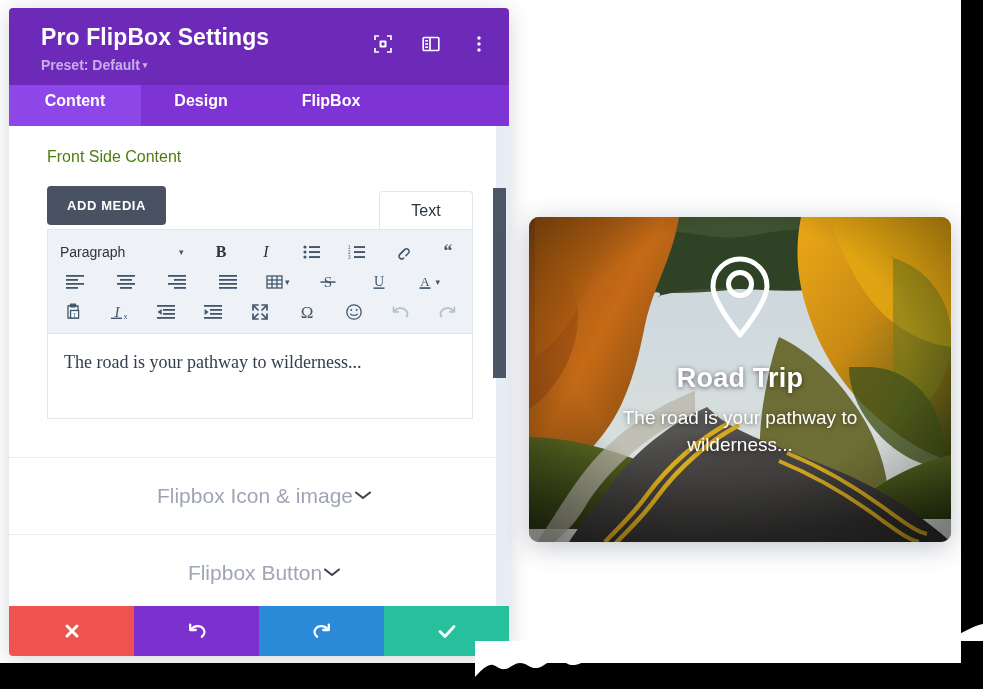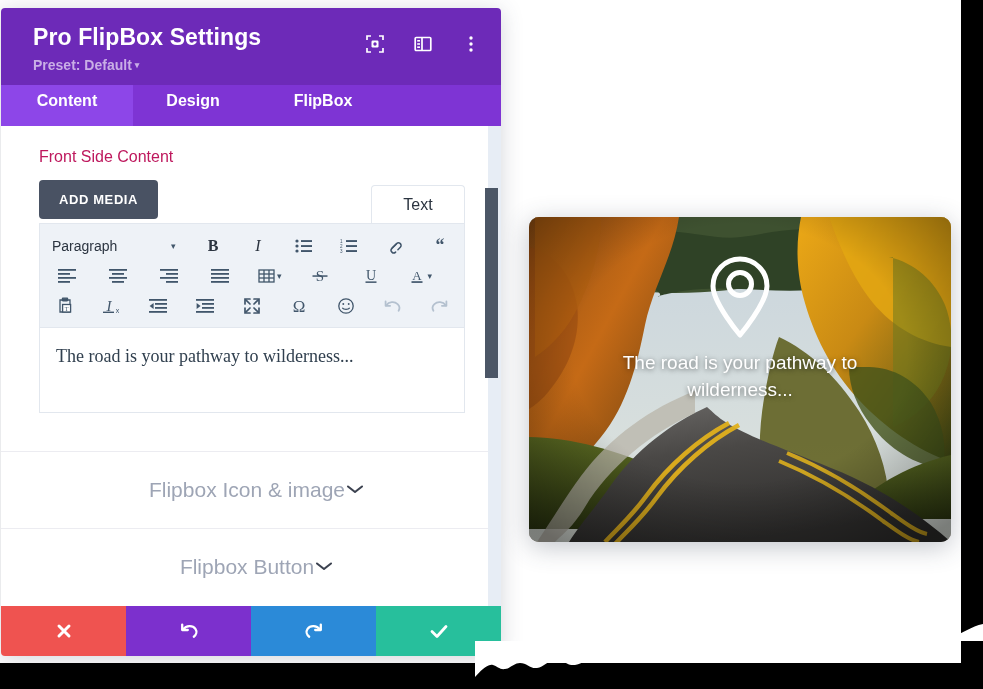--- a/index.html
+++ b/index.html
@@ -9,21 +9,21 @@
   }
   .stage{position:absolute;inset:0;background:#ffffff;}
 
   
   .band-right{position:absolute;top:0;right:0;width:22px;height:689px;background:#000;z-index:60;}
   .band-bottom{position:absolute;left:0;bottom:0;width:983px;height:26px;background:#000;z-index:59;}
   .torn{position:absolute;z-index:61;pointer-events:none;}
 
   
   .panel{
-    position:absolute;left:1px;top:8px;width:500px;height:648px;
+    position:absolute;left:9px;top:8px;width:500px;height:648px;
     background:#fff;border-radius:4px;overflow:hidden;
     box-shadow:0 3px 22px rgba(60,70,90,.22);
     display:flex;flex-direction:column;z-index:10;
   }
   .panel-header{
     background:#6d2ab8;padding:16px 22px 12px 32px;position:relative;flex:none;
   }
   .panel-title{
     color:#fff;font-size:23px;font-weight:bold;letter-spacing:.1px;line-height:1.15;
   }
@@ -41,21 +41,21 @@
   }
   .tab.t1{width:132px;background:#8d46e8;}
   .tab.t2{width:120px;}
   .tab.t3{width:140px;}
 
   .panel-body{flex:1;position:relative;overflow:hidden;background:#fff;}
 
   .content-scroll{position:absolute;left:0;top:0;right:0;bottom:0;}
 
   .section-pad{padding:22px 36px 0 38px;}
-  .field-label{font-size:16px;color:#be185d;margin-bottom:14px;}
+  .field-label{font-size:16px;color:#4d7c0f;margin-bottom:20px;}
 
   .add-media{
     display:inline-block;background:#495263;color:#fff;border:0;border-radius:4px;
     padding:12px 20px;font-size:13px;font-weight:bold;letter-spacing:.6px;cursor:pointer;
     font-family:"Liberation Sans",sans-serif;
   }
 
   .editor-wrap{position:relative;margin-top:-34px;}
   .ed-tabs{display:flex;justify-content:flex-end;gap:2px;padding-right:36px;}
   .ed-tab{
@@ -505,20 +505,21 @@
       </svg>
     </div>
 
     <div class="pv-overlay">
       <span class="pin">
         <svg width="70" height="84" viewBox="0 0 70 84" fill="none" stroke="#fff" stroke-width="5" stroke-linejoin="round">
           <path d="M35 80C35 80 62 48 62 31A27 27 0 1 0 8 31c0 17 27 49 27 49z"></path>
           <circle cx="35" cy="29" r="11.5"></circle>
         </svg>
       </span>
+      <div class="pv-title">Road Trip</div>
       <div class="pv-desc">The road is your pathway to wilderness...</div>
     </div>
   </div>
 
   <div class="band-right"></div>
   <div class="band-bottom"></div>
   <svg class="torn" style="left:0;top:0;" width="983" height="689">
     <path fill="#ffffff" d="M983 0v624c-12 2-20 10-30 12-14 3-22-6-34-4-10 2-14 12-26 13-11 1-17-8-28-7-12 1-16 11-28 12-12 1-18-9-30-8-12 1-17 12-29 12-12 0-18-10-30-9-11 1-16 11-28 11-11 0-16-9-27-8-11 1-15 10-26 11-10 1-15-8-25-7-10 1-14 9-24 10-9 1-13-7-22-6-9 1-12 8-21 9-8 1-12-6-20-5-8 1-11 7-18 8-7 1-10-5-17-5-6 0-9 5-15 6-5 1-8-3-12-4-4-1-7 2-10 4-3 2-5 5-8 8v-36h983z"></path>
   </svg>
 

